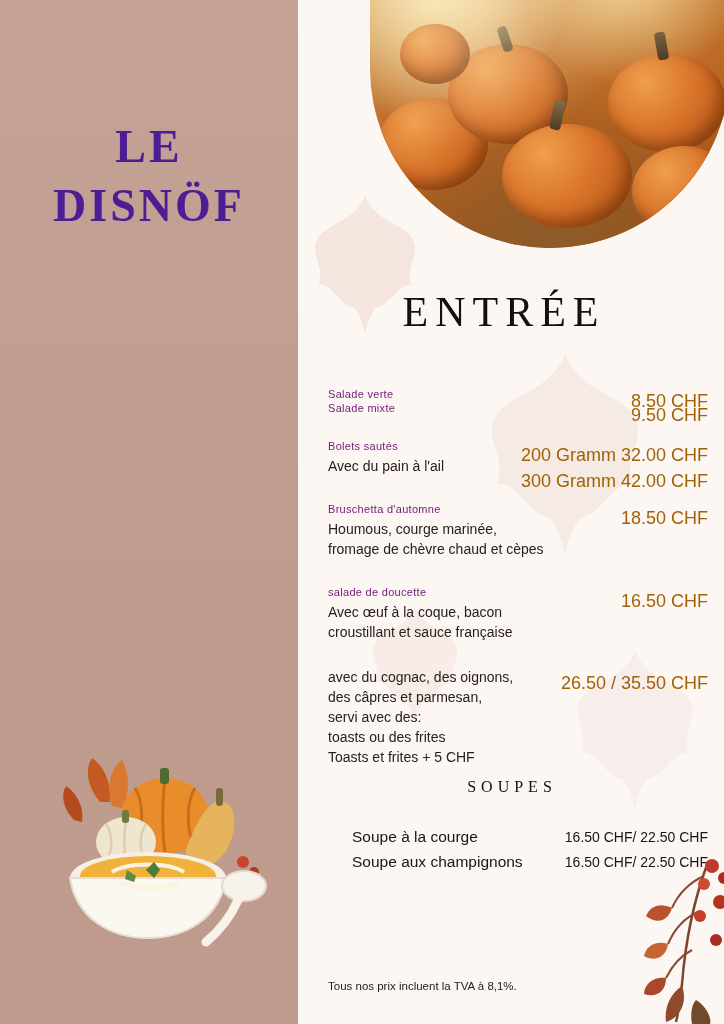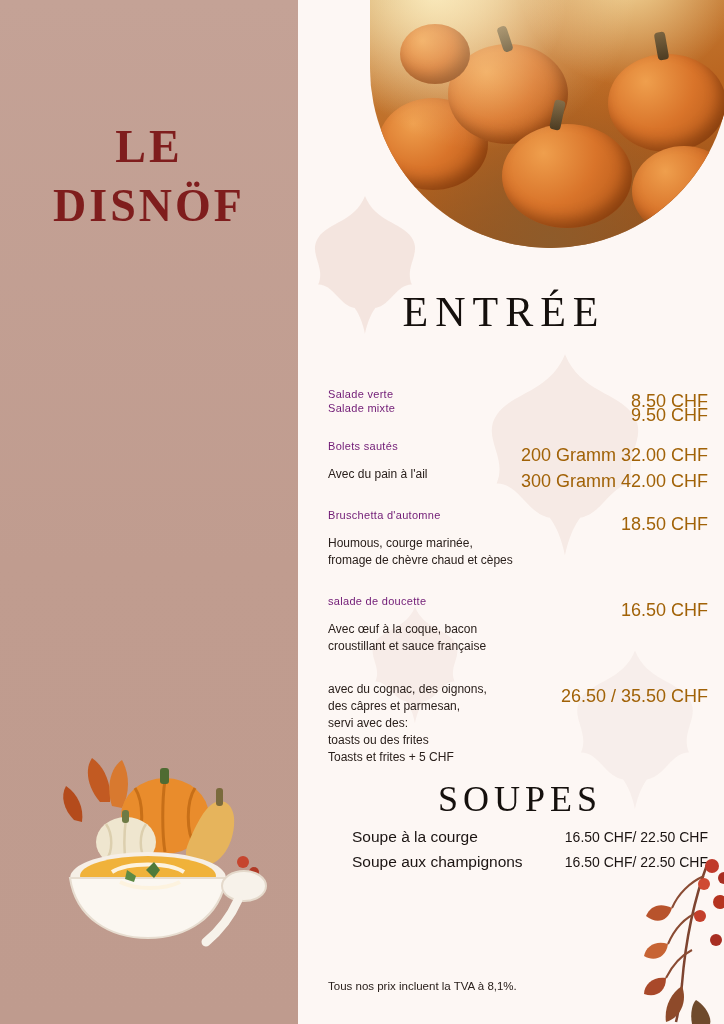--- a/index.html
+++ b/index.html
@@ -28,21 +28,21 @@
     left: 0; top: 0;
     width: 298px; height: 1024px;
     background: linear-gradient(180deg,#c4a296 0%, #c09c8f 55%, #bf9b8e 100%);
   }
   .brand {
     position: absolute;
     top: 118px; left: 0; width: 298px;
     text-align: center;
     font-family: "Liberation Serif", serif;
     font-weight: bold;
-    color: #7f1d1d;
+    color: #4c1d95;
     font-size: 46px;
     letter-spacing: 3px;
     line-height: 1.28;
   }
 
   
   .leaf {
     position: absolute;
     color: #f3e2db;
     opacity: .75;
@@ -88,21 +88,21 @@
     left: 300px; top: 0;
     width: 424px; height: 1024px;
   }
   .section-title {
     font-family: "Liberation Serif", serif;
     text-align: center;
     color: #15100d;
     letter-spacing: 7px;
   }
   #entree-title { position: absolute; top: 288px; left: 0; width: 408px; font-size: 42px; }
-  #soupes-title { position: absolute; top: 778px; left: 16px; width: 408px; font-size: 36px; letter-spacing: 5px; }
+  #soupes-title { position: absolute; top: 778px; left: 8px; width: 408px; font-size: 16px; letter-spacing: 5px; }
 
   .items { position: absolute; left: 28px; top: 388px; width: 380px; }
   .item { position: relative; margin-bottom: 14px; }
   .item-row { display: flex; align-items: baseline; }
   .item-name {
     font-family: "Liberation Sans", sans-serif;
     font-size: 11px;
     color: #701a75;
     letter-spacing: .3px;
     flex: 0 0 auto;
@@ -110,24 +110,24 @@
   .item-price {
     position: absolute;
     right: 0; top: 0;
     font-size: 18px;
     color: #a16207;
     white-space: pre-line;
     text-align: right;
     line-height: 1.45;
   }
   .item-desc {
-    font-size: 12px;
+    font-size: 14px;
     color: #2a201c;
     line-height: 1.42;
-    margin-top: 14px;
+    margin-top: 5px;
     white-space: pre-line;
     max-width: 250px;
   }
 
   .soup-list { position: absolute; left: 28px; top: 828px; width: 380px; }
   .soup-row { position: relative; height: 25px; margin-left: 24px; }
   .soup-name { font-size: 15.5px; color: #1b1412; }
   .soup-price { position: absolute; right: 0; top: 1px; font-size: 14px; color: #1b1412; }
 
   .footnote {

